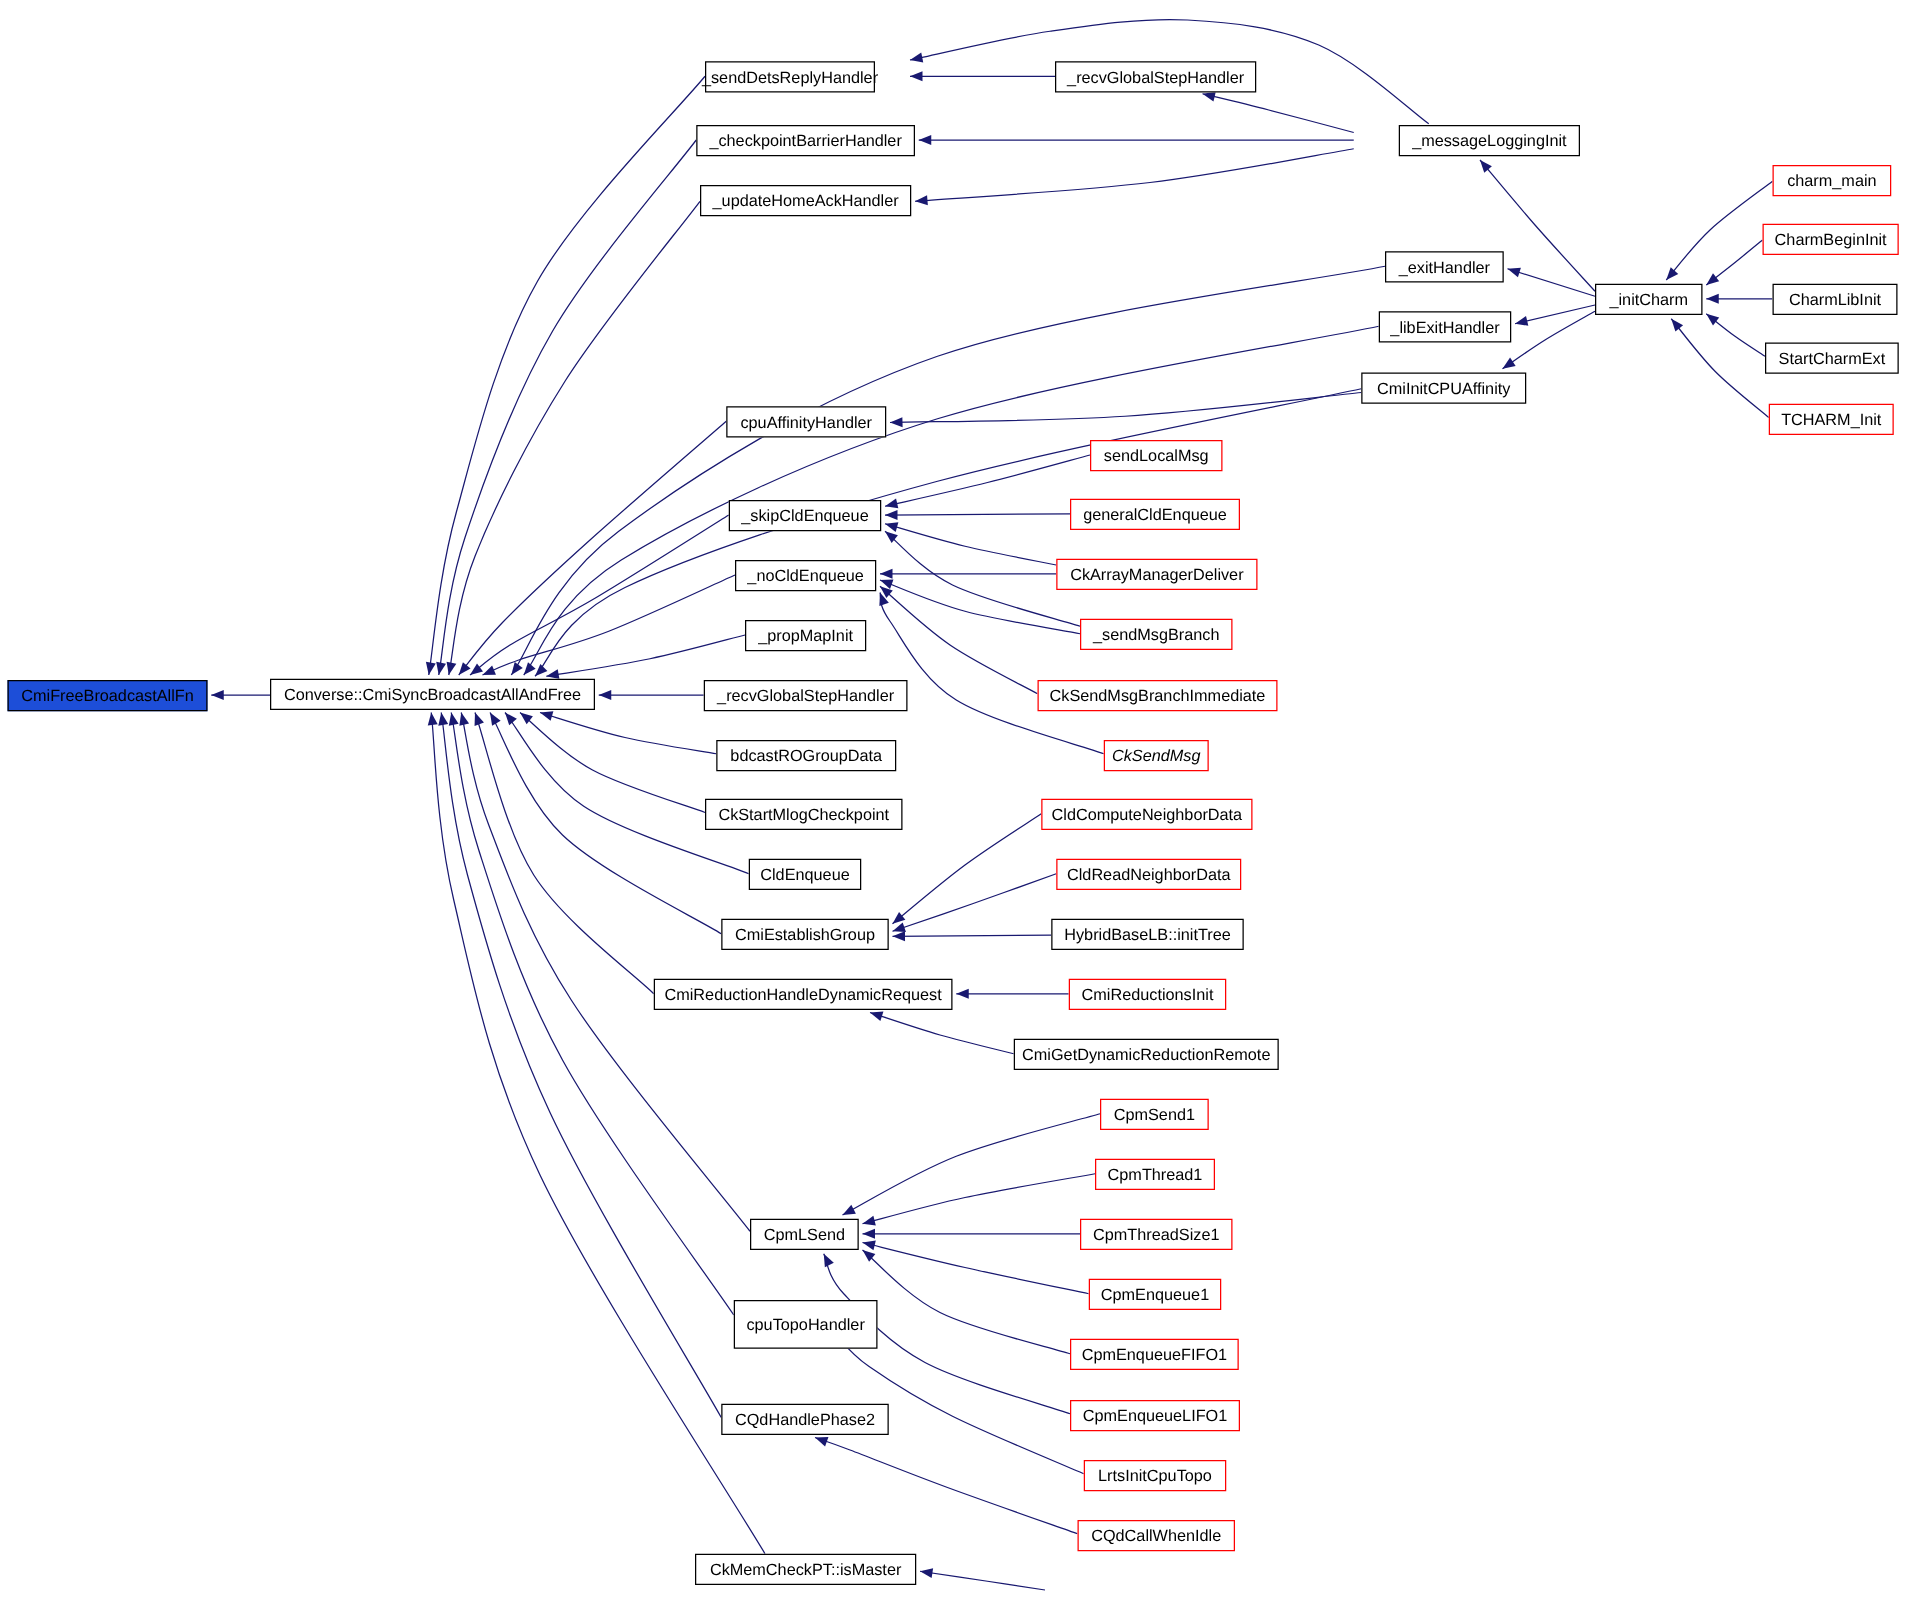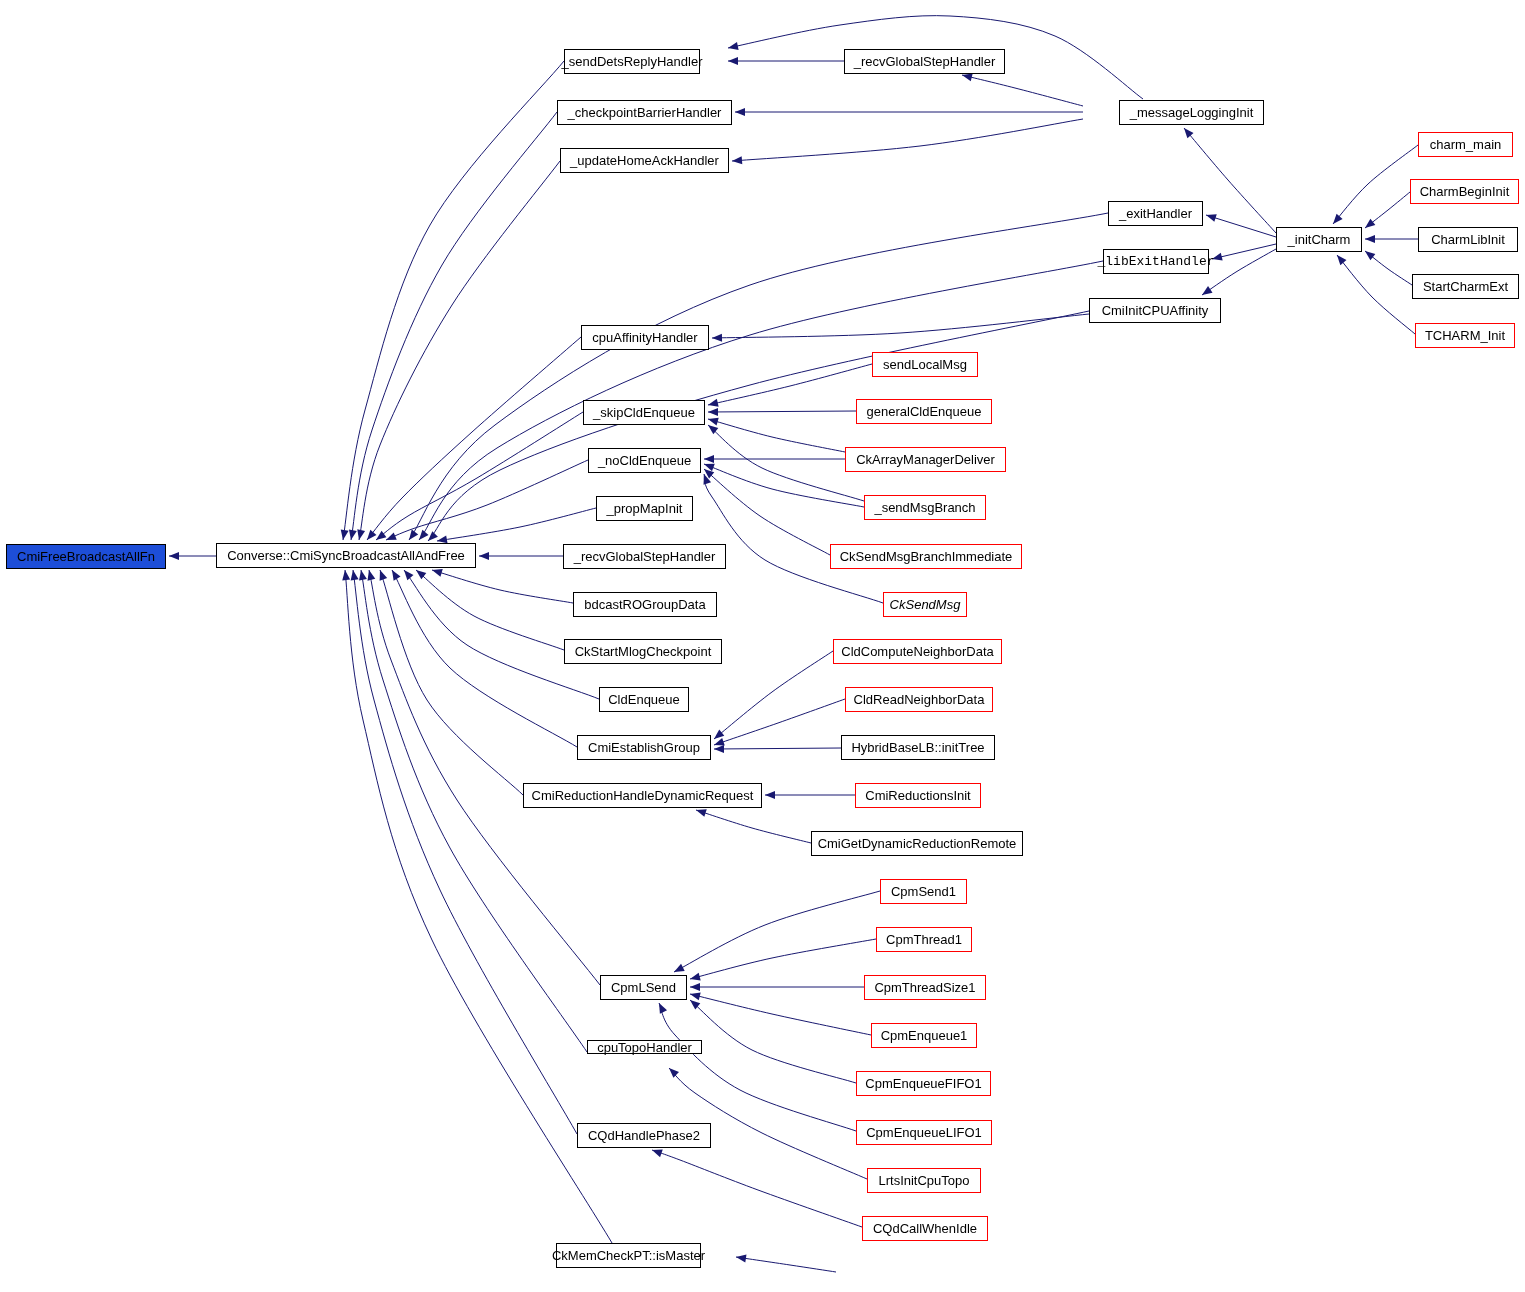--- a/index.html
+++ b/index.html
@@ -176,27 +176,27 @@
     </div>
     <div class="node" style="left: 577px; top: 735px; width: 134px; height: 25px;">
       <span>CmiEstablishGroup</span>
     </div>
     <div class="node" style="left: 523px; top: 783px; width: 239px; height: 25px;">
       <span>CmiReductionHandleDynamicRequest</span>
     </div>
     <div class="node" style="left: 600px; top: 975px; width: 87px; height: 25px;">
       <span>CpmLSend</span>
     </div>
-    <div class="node" style="left: 587px; top: 1040px; width: 115px; height: 14px;">
+    <div class="node" style="left: 587px; top: 1040px; width: 115px; height: 39px;">
       <span>cpuTopoHandler</span>
     </div>
     <div class="node" style="left: 577px; top: 1123px; width: 134px; height: 25px;">
       <span>CQdHandlePhase2</span>
     </div>
-    <div class="node" style="left: 556px; top: 1243px; width: 145px; height: 25px;">
+    <div class="node" style="left: 556px; top: 1243px; width: 177px; height: 25px;">
       <span>CkMemCheckPT::isMaster</span>
     </div>
     <div class="node" style="left: 844px; top: 49px; width: 161px; height: 25px;">
       <span>_recvGlobalStepHandler</span>
     </div>
     <div class="node truncated" style="left: 872px; top: 352px; width: 106px; height: 25px;">
       <span>sendLocalMsg</span>
     </div>
     <div class="node truncated" style="left: 856px; top: 399px; width: 136px; height: 25px;">
       <span>generalCldEnqueue</span>
@@ -254,21 +254,21 @@
     </div>
     <div class="node" style="left: 836px; top: 1262px; width: 175px; height: 25px; margin-top: 36px;">
       <span>CkMemCheckPT::doItNow</span>
     </div>
     <div class="node" style="left: 1083px; top: 100px; width: 145px; height: 25px; margin-left: 36px;">
       <span>_messageLoggingInit</span>
     </div>
     <div class="node" style="left: 1108px; top: 201px; width: 95px; height: 25px;">
       <span>_exitHandler</span>
     </div>
-    <div class="node" style="left: 1103px; top: 249px; width: 106px; height: 25px; font-family: Liberation Mono, monospace;">
+    <div class="node" style="left: 1103px; top: 249px; width: 106px; height: 25px;">
       <span>_libExitHandler</span>
     </div>
     <div class="node" style="left: 1089px; top: 298px; width: 132px; height: 25px;">
       <span>CmiInitCPUAffinity</span>
     </div>
     <div class="node" style="left: 1276px; top: 227px; width: 86px; height: 25px;">
       <span>_initCharm</span>
     </div>
     <div class="node truncated" style="left: 1418px; top: 132px; width: 95px; height: 25px;">
       <span>charm_main</span>

